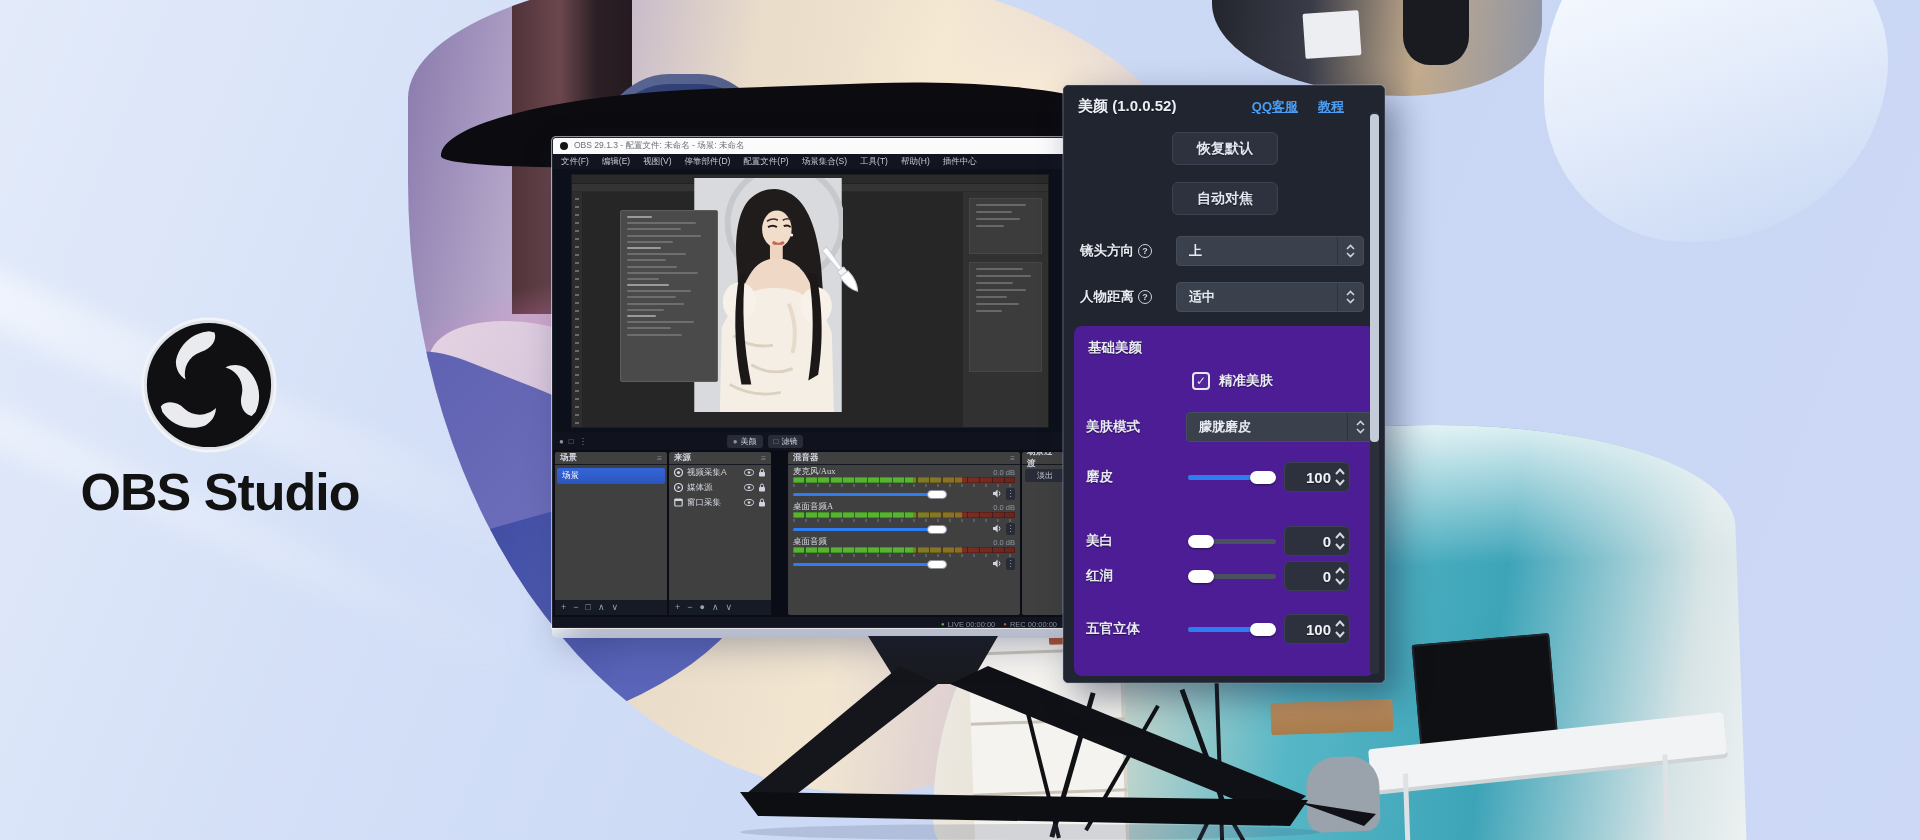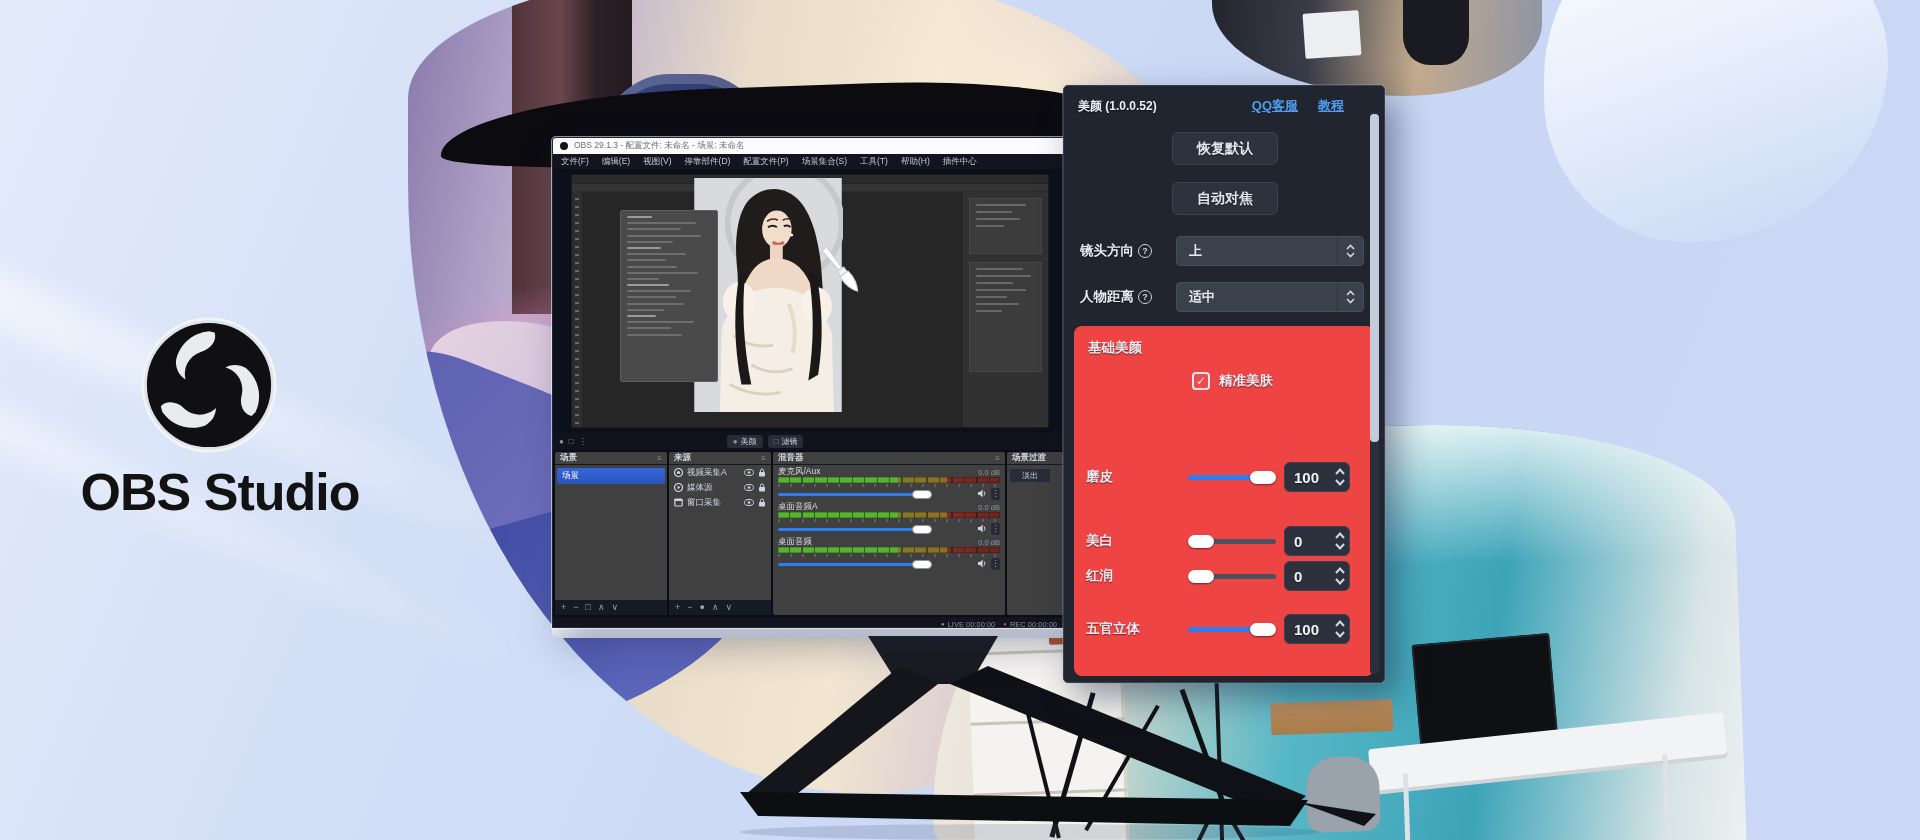--- a/index.html
+++ b/index.html
@@ -106,30 +106,30 @@
 
   .dockbar { height:18px; background:#10131d; display:flex; align-items:center; padding:0 6px; gap:5px; }
   .mini-ic { font-size:8px; color:#8a90a0; }
   .dock-tab { display:flex; align-items:center; gap:3px; height:13px; padding:0 6px; background:#272c38; border-radius:3px; color:#cdd2dc; font-size:8px; }
 
   .docks { display:flex; gap:2px; background:#0a0d15; padding:2px; height:167px; }
   .dock { position:relative; background:#404040; border-radius:2px; overflow:hidden; }
   .dock-h { height:13px; display:flex; align-items:center; justify-content:space-between; padding:0 5px; border-bottom:1px solid #141823; }
   .dock-h b { font-size:8.5px; color:#cdd2dc; font-weight:700; }
   .dock-h span { font-size:8px; color:#8a90a0; }
-  .d-scenes { width:112px; } .d-sources { width:102px; } .d-mixer { width:232px; } .d-trans { flex:1; }
+  .d-scenes { width:112px; } .d-sources { width:102px; } .d-mixer { width:232px;margin-left:15px; } .d-trans { flex:1; }
   .scene-row { margin:3px 2px; height:16px; background:linear-gradient(#3465d8,#2b55bd); border-radius:2px; display:flex; align-items:center; padding:0 5px; color:#fff; font-size:8.5px; }
   .dock-foot { position:absolute; left:0; right:0; bottom:0; height:15px; background:#161a24; display:flex; align-items:center; gap:7px; padding:0 6px; }
   .dock-foot span { font-size:9px; color:#9aa1ae; line-height:1; }
   .src-row { display:flex; align-items:center; gap:4px; height:15px; padding:0 5px; }
   .src-row .lbl { font-size:8.5px; color:#d4d8e1; flex:1; white-space:nowrap; overflow:hidden; }
 
   .mx { padding:2px 5px 0; }
   .mx-name { display:flex; justify-content:space-between; align-items:center; height:10px; }
-  .mx-name b { font-size:8.5px; color:#d8dce4; font-weight:400; }
+  .mx-name b { font-size:8.5px; color:#d8dce4; font-weight:400;font-family:Liberation Serif, serif; }
   .mx-name span { font-size:7.5px; color:#8f96a2; }
   .mx-meter { height:6px; border-radius:1px;
     background:linear-gradient(90deg,#56b42f 0%,#56b42f 54%,#7f7d27 54%,#8e6e22 76%,#7d2f23 76%,#6b241c 100%);
     box-shadow:inset 0 0 0 0.5px rgba(0,0,0,.4); position:relative; }
   .mx-meter:after { content:""; position:absolute; inset:0;
     background:repeating-linear-gradient(90deg,transparent 0 11px,rgba(20,24,34,.55) 11px 12.5px); }
   .mx-ticks { height:3px; margin-top:1px;
     background:repeating-linear-gradient(90deg,#707788 0 2px,transparent 2px 12px); opacity:.55; }
   .mx-sl { display:flex; align-items:center; gap:4px; height:13px; }
   .mx-track { position:relative; flex:1; height:10px; }
@@ -141,37 +141,37 @@
 
   .statusbar { height:14px; background:#12151f; display:flex; align-items:center; justify-content:flex-end; gap:8px; padding:0 8px; }
   .statusbar .st { font-size:7.5px; color:#8a8f99; display:flex; align-items:center; gap:3px; }
   .st .dotg { color:#64a85e; font-size:6px; } .st .dotr { color:#b0564c; font-size:6px; }
 
   
   .panel { left:1063px; top:85px; width:322px; height:598px; background:#21252f;
     border:1px solid #39404e; border-radius:5px; box-shadow:12px 14px 34px rgba(20,28,60,.45), 0 0 0 1px rgba(200,215,240,.25);
     color:#e8ebf2; z-index:30; }
   .p-head { position:absolute; left:14px; right:40px; top:11px; display:flex; justify-content:space-between; align-items:center; }
-  .p-title { font-size:12px; font-weight:700; color:#eceff5; text-shadow:0 1px 1px rgba(0,0,0,.5);text-align:right; }
+  .p-title { font-size:15px; font-weight:700; color:#eceff5; text-shadow:0 1px 1px rgba(0,0,0,.5);text-align:right; }
   .p-links { display:flex; gap:20px; }
   .p-links a { font-size:13px; font-weight:700; color:#4d9ef3; text-decoration:underline; cursor:pointer; }
   .p-btn { position:absolute; left:108px; width:106px; height:33px; background:#2d323e; border:1px solid #3c4250;
     border-radius:6px; display:flex; align-items:center; justify-content:center;
     font-size:14px; font-weight:700; color:#e2e6ee; text-shadow:0 1px 1px rgba(0,0,0,.5); }
   .p-btn1 { top:46px; } .p-btn2 { top:96px; }
   .p-row { position:absolute; left:16px; right:22px; height:30px; display:flex; align-items:center; }
   .p-row1 { top:150px; } .p-row2 { top:196px; }
   .p-lab { font-size:13.5px; font-weight:700; text-shadow:0 1px 1px rgba(0,0,0,.5); white-space:nowrap; }
   .help { width:14px; height:14px; border:1.5px solid #cfd4dd; border-radius:50%; margin-left:4px;
     font-size:9px; font-weight:700; color:#cfd4dd; display:flex; align-items:center; justify-content:center; }
   .ctl { position:absolute; left:96px; width:188px; height:30px; background:#3a404c; border:1px solid #454c5a; border-radius:4px; display:flex; }
   .ctl .val { flex:1; display:flex; align-items:center; padding-left:12px; font-size:13px; font-weight:700; color:#e8ebf2; }
   .ctl .step { width:26px; border-left:1px solid #2d323c; display:flex; align-items:center; justify-content:center; }
 
-  .section { position:absolute; left:10px; right:10px; top:240px; bottom:6px; background:#ef4444; border-radius:8px; }
+  .section { position:absolute; left:10px; right:10px; top:240px; bottom:6px; background:#4c1d95; border-radius:8px;text-align:right; }
   .s-title { position:absolute; left:14px; top:13px; font-size:13.5px; font-weight:700; text-shadow:0 1px 1px rgba(0,0,0,.5); }
   .cb-row { position:absolute; left:118px; top:46px; display:flex; align-items:center; gap:9px; }
   .cb { width:18px; height:18px; border:2px solid #e4e8ef; border-radius:4px; display:flex; align-items:center; justify-content:center;
        font-size:12px; font-weight:800; color:#e4e8ef; background:rgba(255,255,255,.04); }
   .mode-row { position:absolute; left:12px; right:18px; top:86px; height:30px; display:flex; align-items:center; }
   .mode-row .ctl { left:100px; }
 
   .sl-row { position:absolute; left:12px; right:18px; height:30px; display:flex; align-items:center; }
   .sl-track { position:absolute; left:102px; width:88px; height:5px; background:#4a515f; border-radius:3px; top:13px; }
   .sl-fill { position:absolute; left:0; top:0; height:5px; background:#2e7df0; border-radius:3px; }
@@ -604,20 +604,32 @@
   <div class="section">
     <div class="s-title">基础美颜</div>
 
     <div class="cb-row">
       <div class="cb">
           <span>✓</span>
         </div>
       <span class="p-lab">精准美肤</span>
     </div>
 
+    <div class="mode-row">
+      <span class="p-lab">美肤模式</span>
+      <div class="ctl">
+        <div class="val">朦胧磨皮</div>
+        <div class="step">
+          <svg width="11" height="18" viewBox="0 0 11 18">
+              <polyline points="2,7 5.5,3.5 9,7" fill="none" stroke="#ccd2dc" stroke-width="1.6"></polyline>
+              <polyline points="2,11 5.5,14.5 9,11" fill="none" stroke="#ccd2dc" stroke-width="1.6"></polyline>
+            </svg>
+        </div>
+      </div>
+    </div>
 
     <div class="sl-row" style="top:136px">
       <span class="p-lab">磨皮</span>
       <div class="sl-track">
           <div class="sl-fill" style="width: 100%;"></div>
           <div class="sl-thumb" style="left: 62px;"></div>
         </div>
       <div class="spin">
         <span class="num">100</span>
         <span class="chev">

